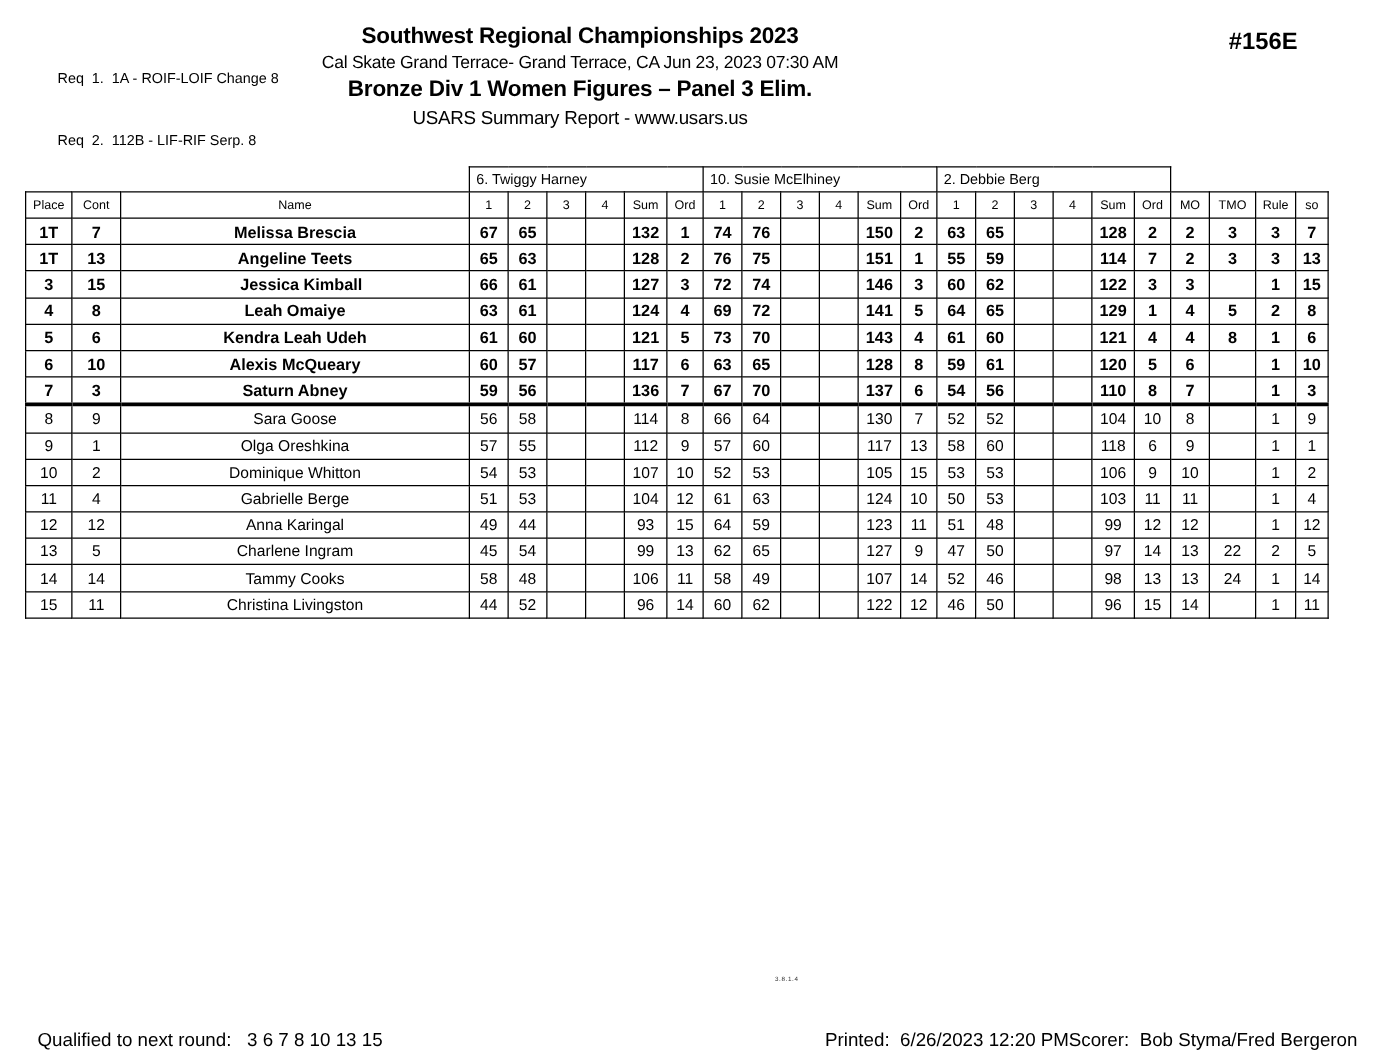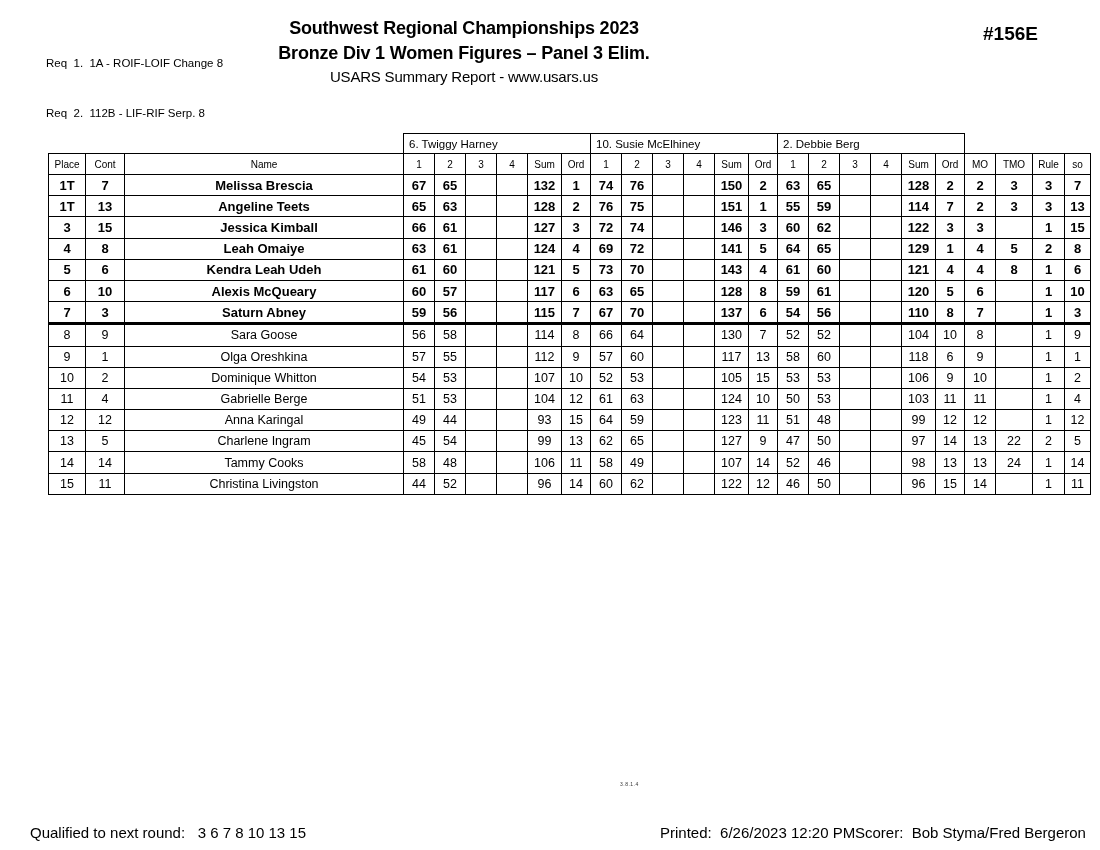--- a/index.html
+++ b/index.html
@@ -14,21 +14,21 @@
   .header{position:absolute;left:0;top:18px;width:928px;text-align:center;}
   .h-title{font-size:18px;font-weight:bold;letter-spacing:-0.2px;}
   .h-venue{font-size:14px;margin-top:2px;letter-spacing:-0.2px;}
   .h-event{font-size:18px;font-weight:bold;margin-top:4px;letter-spacing:-0.2px;}
   .h-report{font-size:15px;margin-top:4px;letter-spacing:-0.2px;}
 
   .event-no{position:absolute;right:62px;top:23px;font-size:19px;font-weight:bold;}
 
   
   .sheet{position:absolute;left:20px;top:133px;}
-  table.results{border-collapse:collapse;font-size:12.5px;margin-left:28px;}
+  table.results{border-collapse:collapse;font-size:12.5px;}
   table.results td,table.results th{
     border:1px solid #000;padding:0;margin:0;
     text-align:center;vertical-align:middle;font-weight:normal;
   }
 
   
   .jband{height:20px;}
   .jband td{border:1px solid #000;}
   .jband td.spacer{border:none;}
   .jband td.jname{text-align:left;padding-left:5px;font-size:11.5px;}
@@ -70,20 +70,21 @@
 </head>
 <body>
 
 <div class="req-block">
   <div class="req-line">Req  1.  1A - ROIF-LOIF Change 8</div>
   <div class="req-line">Req  2.  112B - LIF-RIF Serp. 8</div>
 </div>
 
 <div class="header">
   <div class="h-title">Southwest Regional Championships 2023</div>
+  <div class="h-venue">Cal Skate Grand Terrace- Grand Terrace, CA  Jun 23, 2023  07:30 AM</div>
   <div class="h-event">Bronze Div 1 Women Figures – Panel 3 Elim.</div>
   <div class="h-report">USARS Summary Report - www.usars.us</div>
 </div>
 <div class="event-no">#156E</div>
 
 <div class="sheet">
   <table class="results">
     <tbody id="tbody">
         <tr class="jband">
           <td class="spacer w-place"></td>
@@ -284,21 +285,21 @@
           <td class="w-so">10</td>
         </tr>
         <tr class="datarow qual lastqual">
           <td class="place w-place">7</td>
           <td class="cont w-cont">3</td>
           <td class="name w-name">Saturn Abney</td>
           <td class="w-sc">59</td>
           <td class="w-sc">56</td>
           <td class="w-sc"></td>
           <td class="w-sc"></td>
-          <td class="sum w-sum">115</td>
+          <td class="sum w-sum">136</td>
           <td class="ord w-ord">7</td>
           <td class="w-sc">67</td>
           <td class="w-sc">70</td>
           <td class="w-sc"></td>
           <td class="w-sc"></td>
           <td class="sum w-sum">137</td>
           <td class="ord w-ord">6</td>
           <td class="w-sc">54</td>
           <td class="w-sc">56</td>
           <td class="w-sc"></td>

